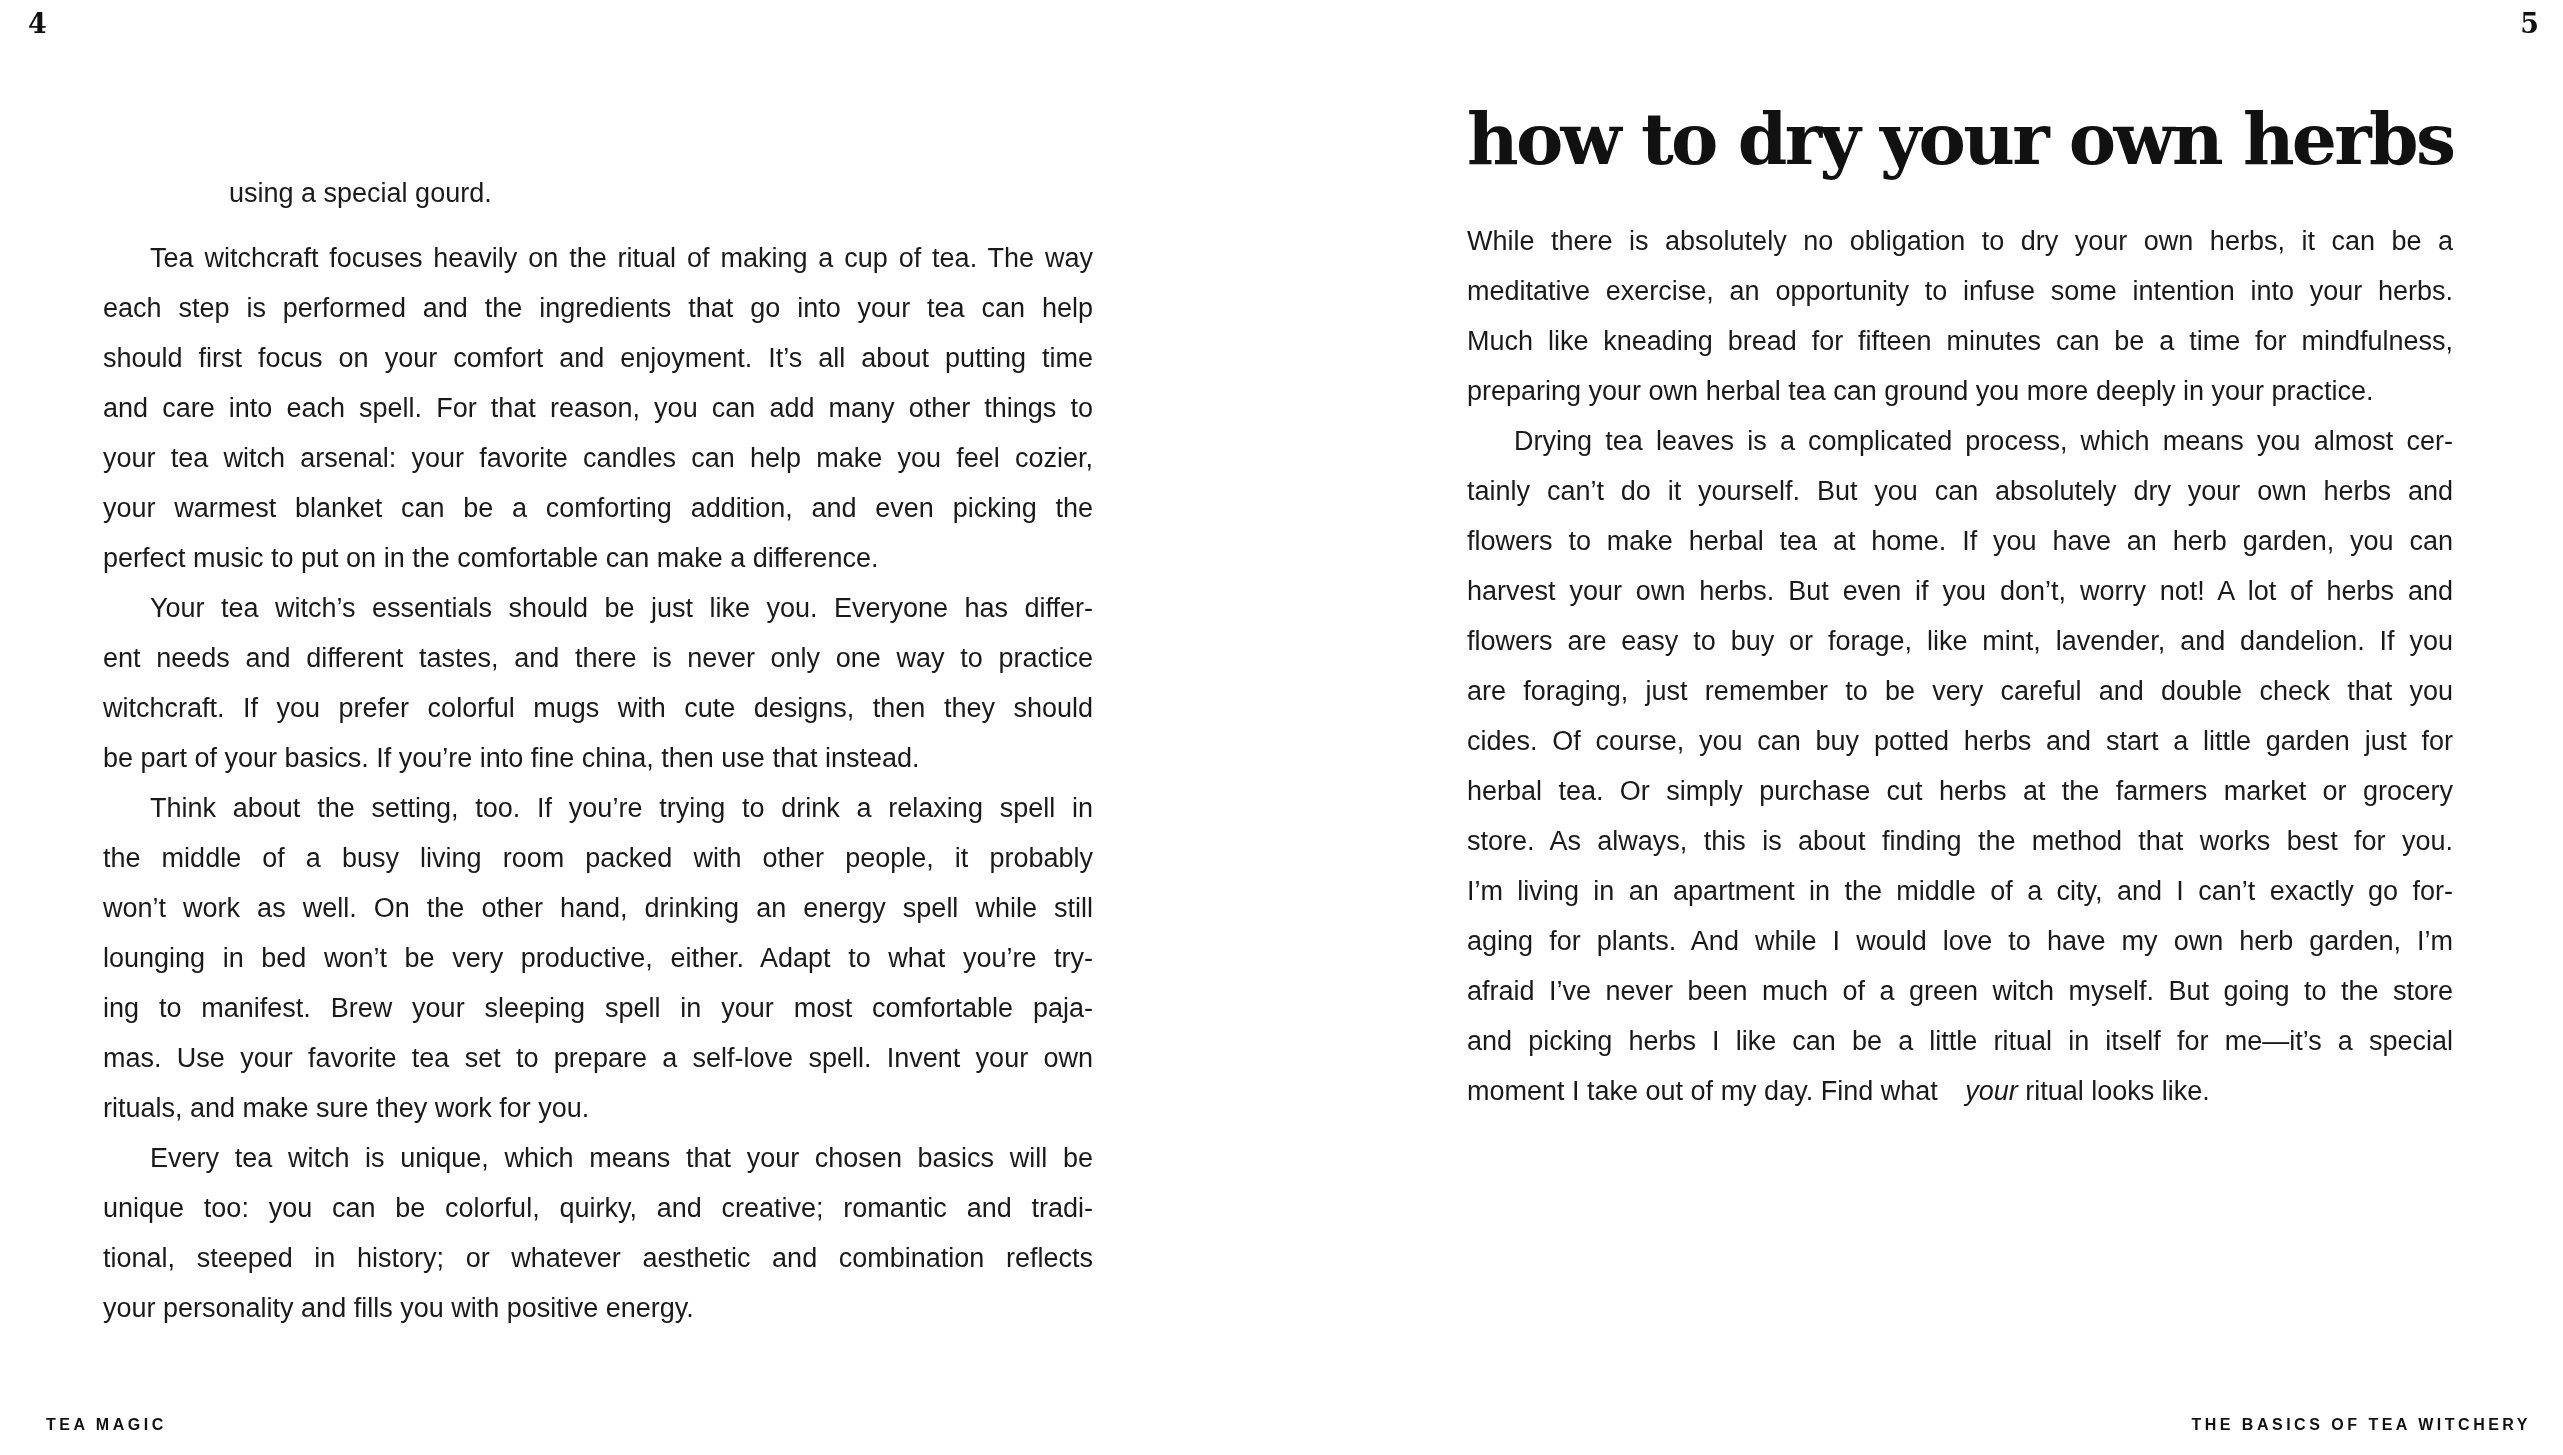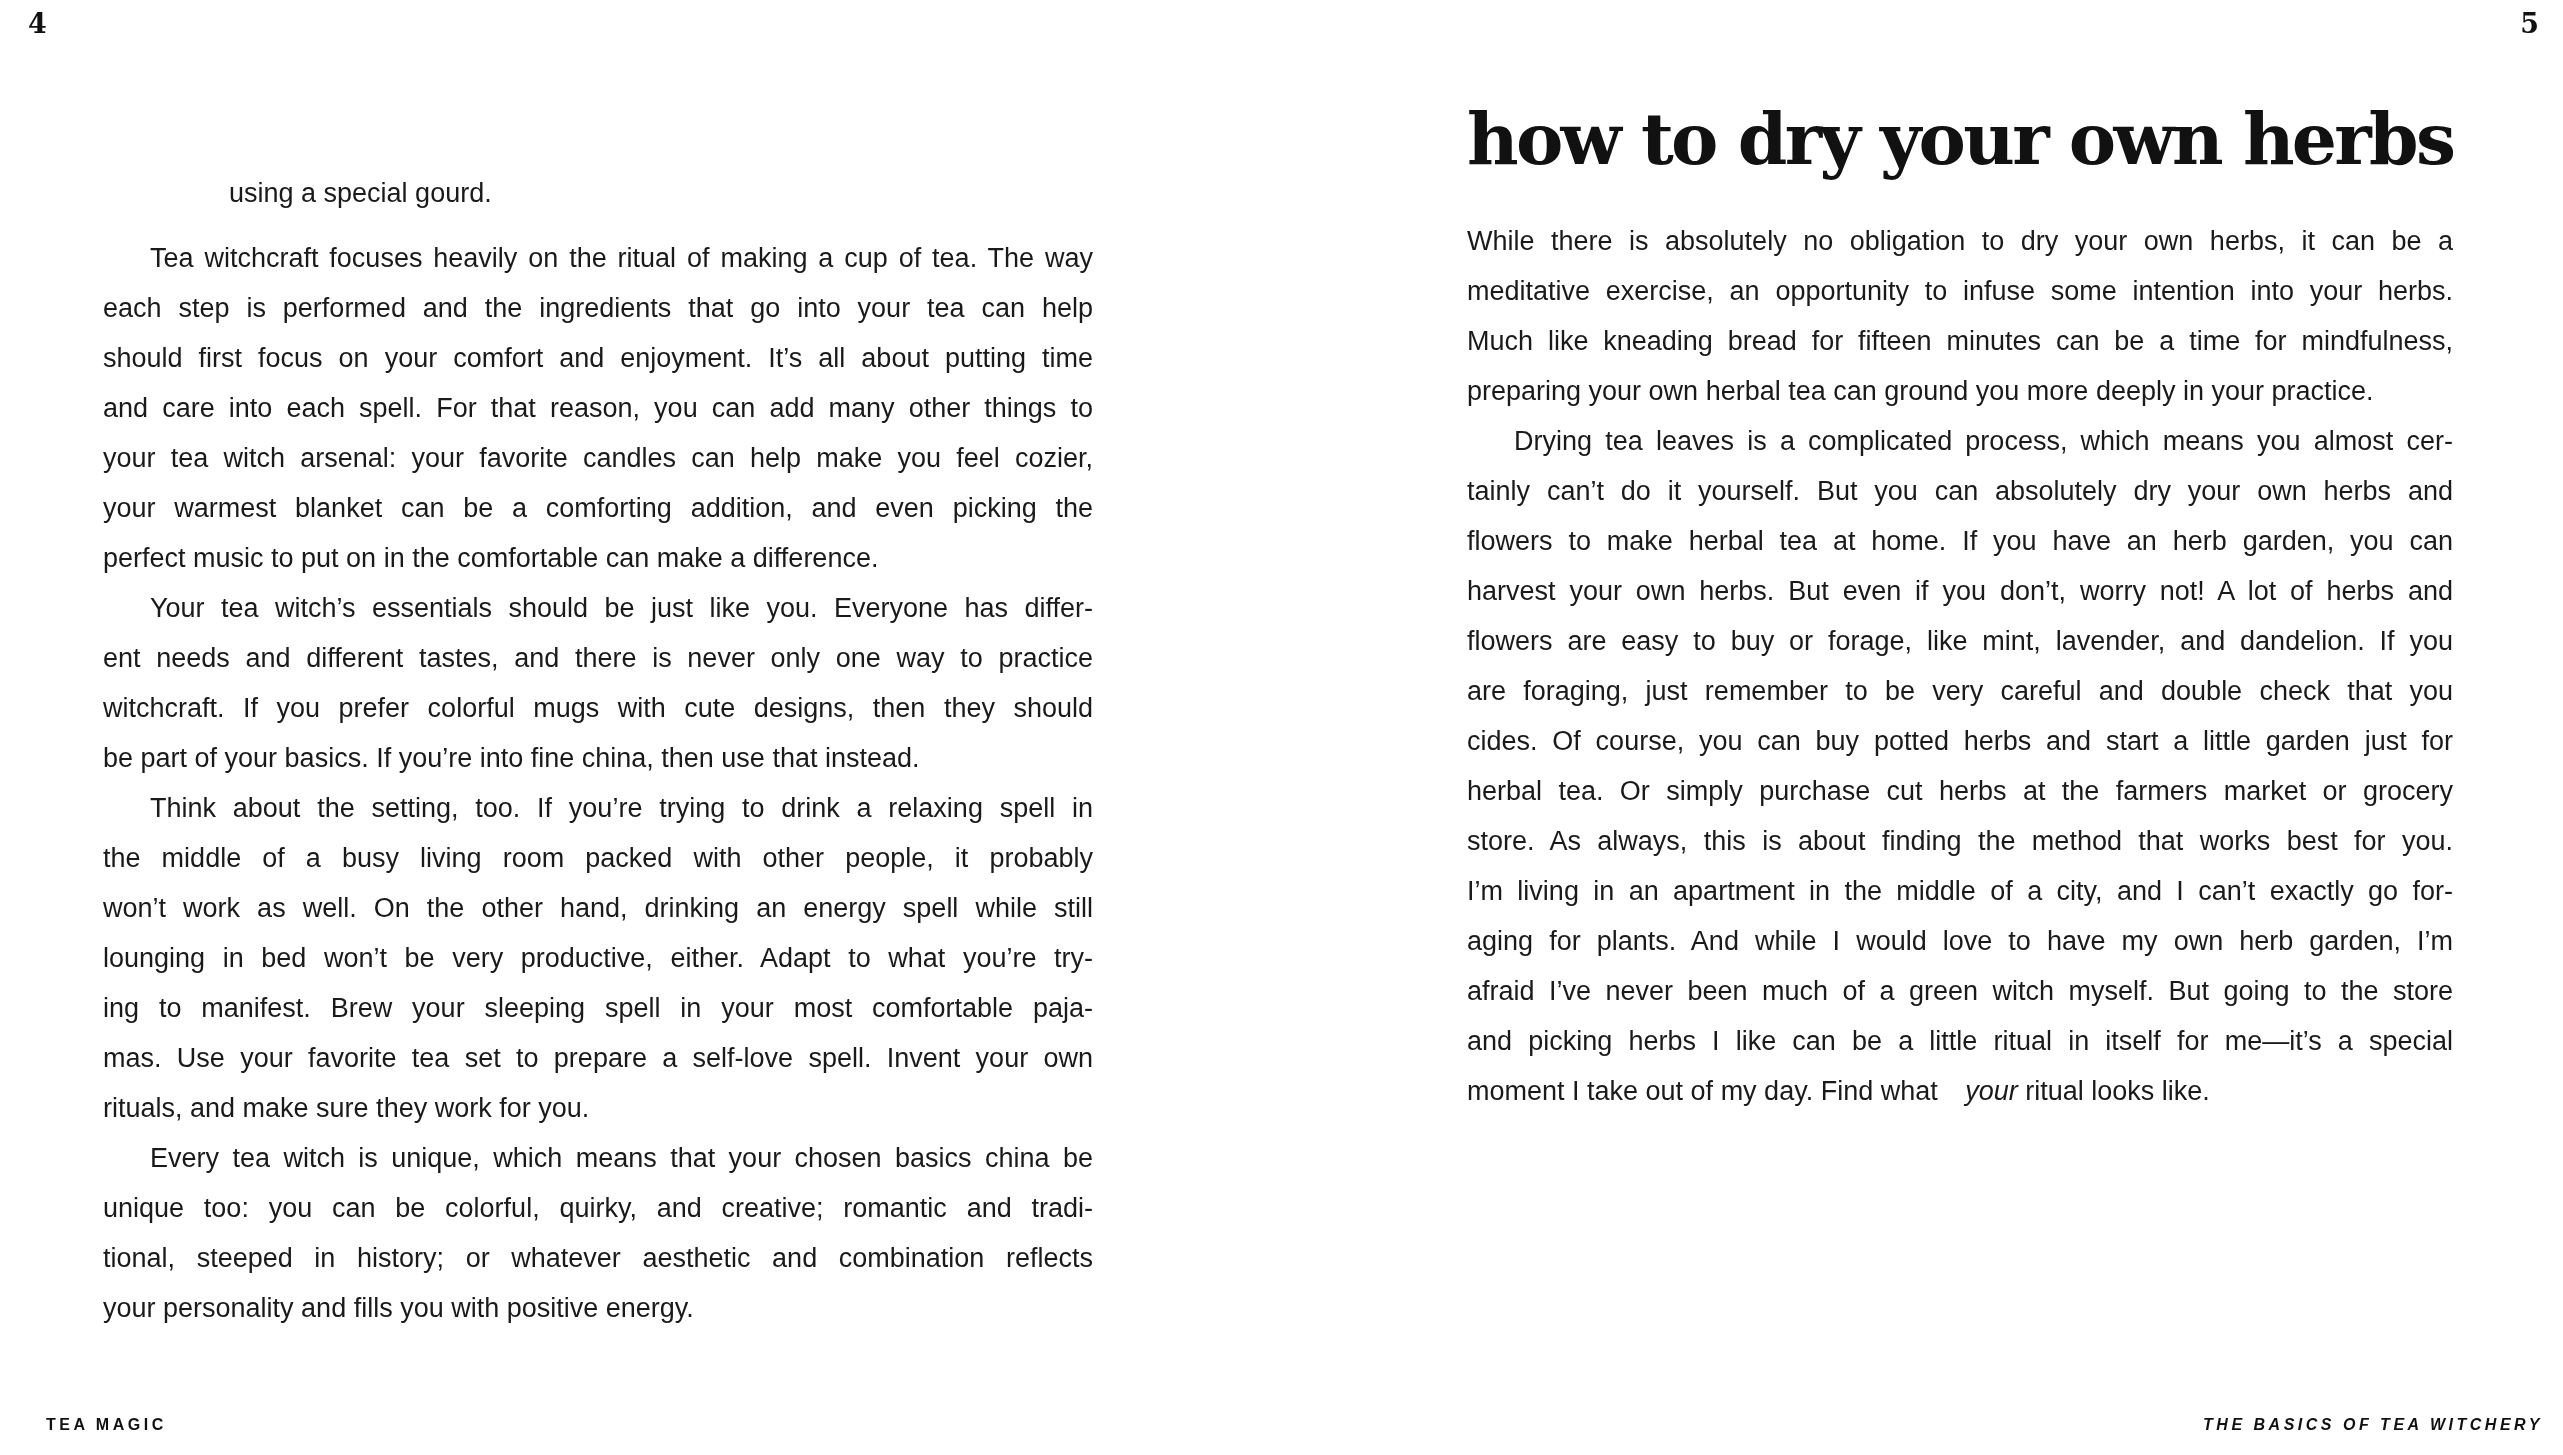--- a/index.html
+++ b/index.html
@@ -24,21 +24,21 @@
   .para{margin:0;}
   .line{text-align:justify;text-align-last:justify;}
   .para .line:last-child{text-align-last:left;}
   .para.p-indent .line:first-child{text-indent:47px;}
   .line em{font-style:italic;margin-left:20px;}
   .footer{
     position:absolute;top:1416px;font-size:16px;font-weight:700;
     letter-spacing:3.5px;color:#111;white-space:nowrap;margin-left:20px;
   }
   .footer-left{left:26px;}
-  .footer-right{right:20px;font-style:italic;}
+  .footer-right{right:32px;}
 </style>
 </head>
 <body>
 
 <div class="spread">
 
   <div class="page-num page-num-left">4</div>
   <div class="page-num page-num-right">5</div>
 
   <section class="column col-left">
@@ -65,21 +65,21 @@
       <div class="line">Think about the setting, too. If you’re trying to drink a relaxing spell in</div>
       <div class="line">the middle of a busy living room packed with other people, it probably</div>
       <div class="line">won’t work as well. On the other hand, drinking an energy spell while still</div>
       <div class="line">lounging in bed won’t be very productive, either. Adapt to what you’re try-</div>
       <div class="line">ing to manifest. Brew your sleeping spell in your most comfortable paja-</div>
       <div class="line">mas. Use your favorite tea set to prepare a self-love spell. Invent your own</div>
       <div class="line">rituals, and make sure they work for you.</div>
     </div>
 
     <div class="para p-indent">
-      <div class="line">Every tea witch is unique, which means that your chosen basics china be</div>
+      <div class="line">Every tea witch is unique, which means that your chosen basics will be</div>
       <div class="line">unique too: you can be colorful, quirky, and creative; romantic and tradi-</div>
       <div class="line">tional, steeped in history; or whatever aesthetic and combination reflects</div>
       <div class="line">your personality and fills you with positive energy.</div>
     </div>
   </section>
 
   <section class="column col-right">
     <h1 class="heading" style="letter-spacing: -2.7px;">how to dry your own herbs</h1>
 
     <div class="para">

